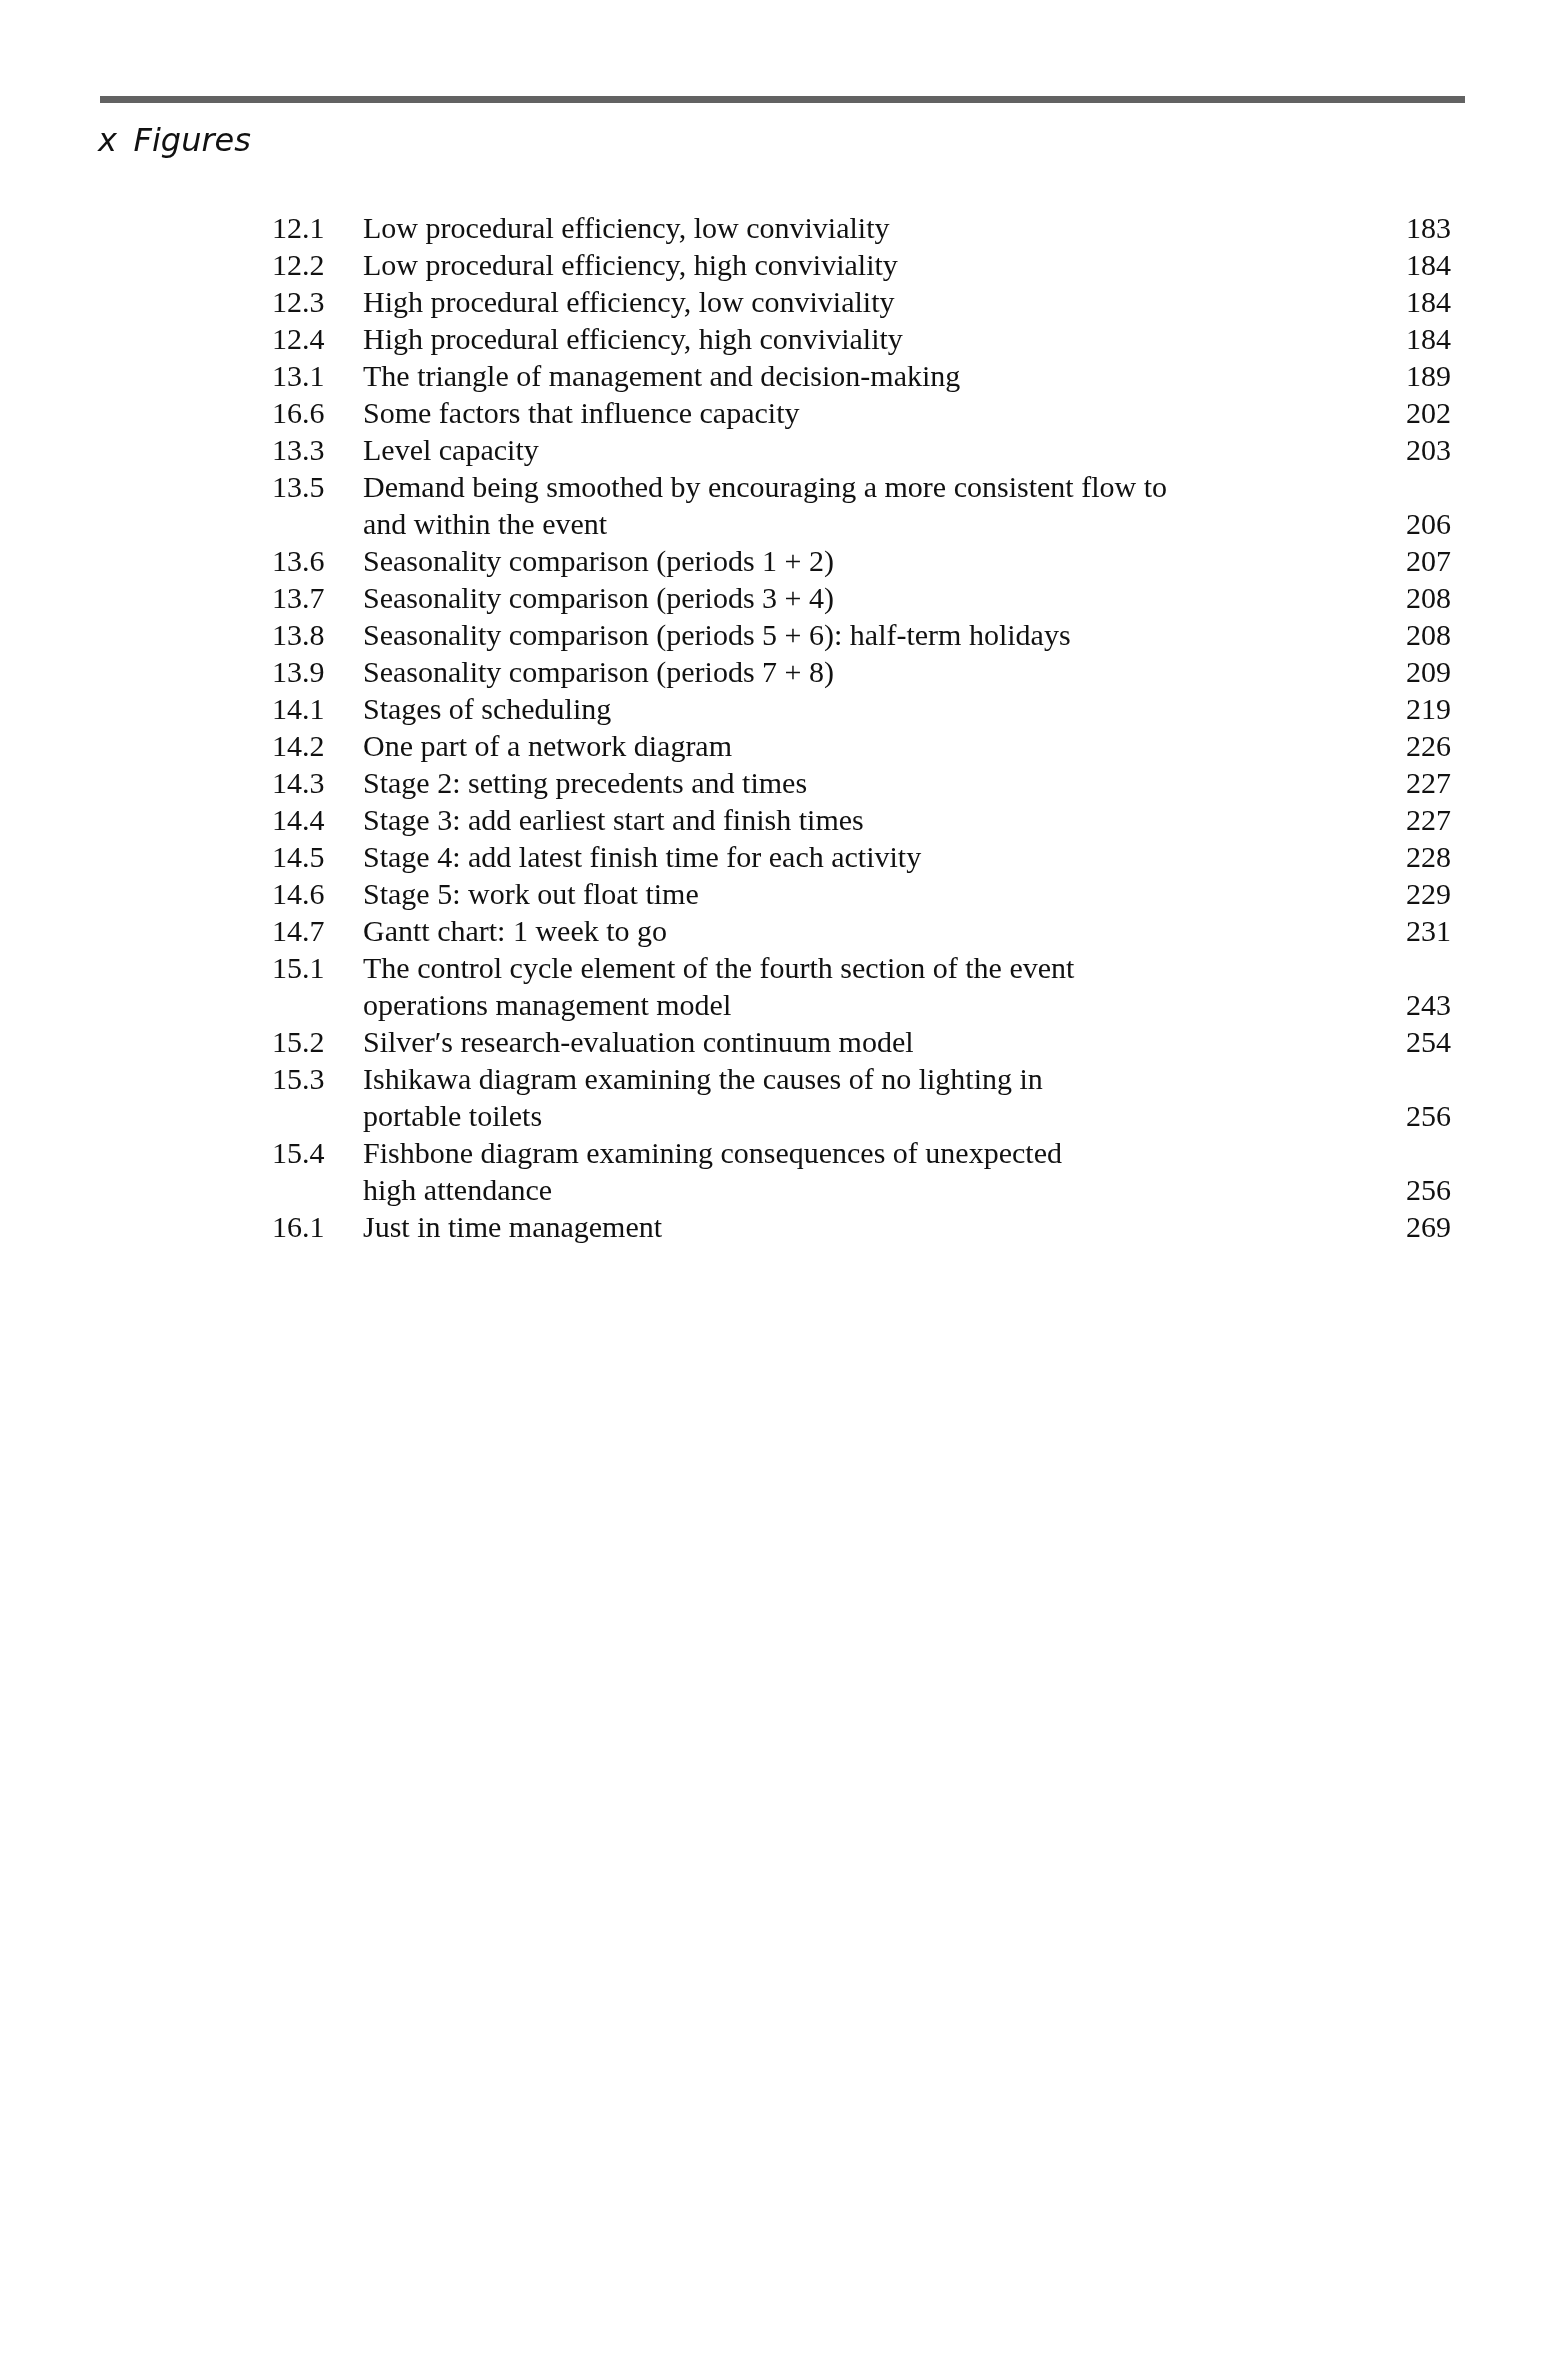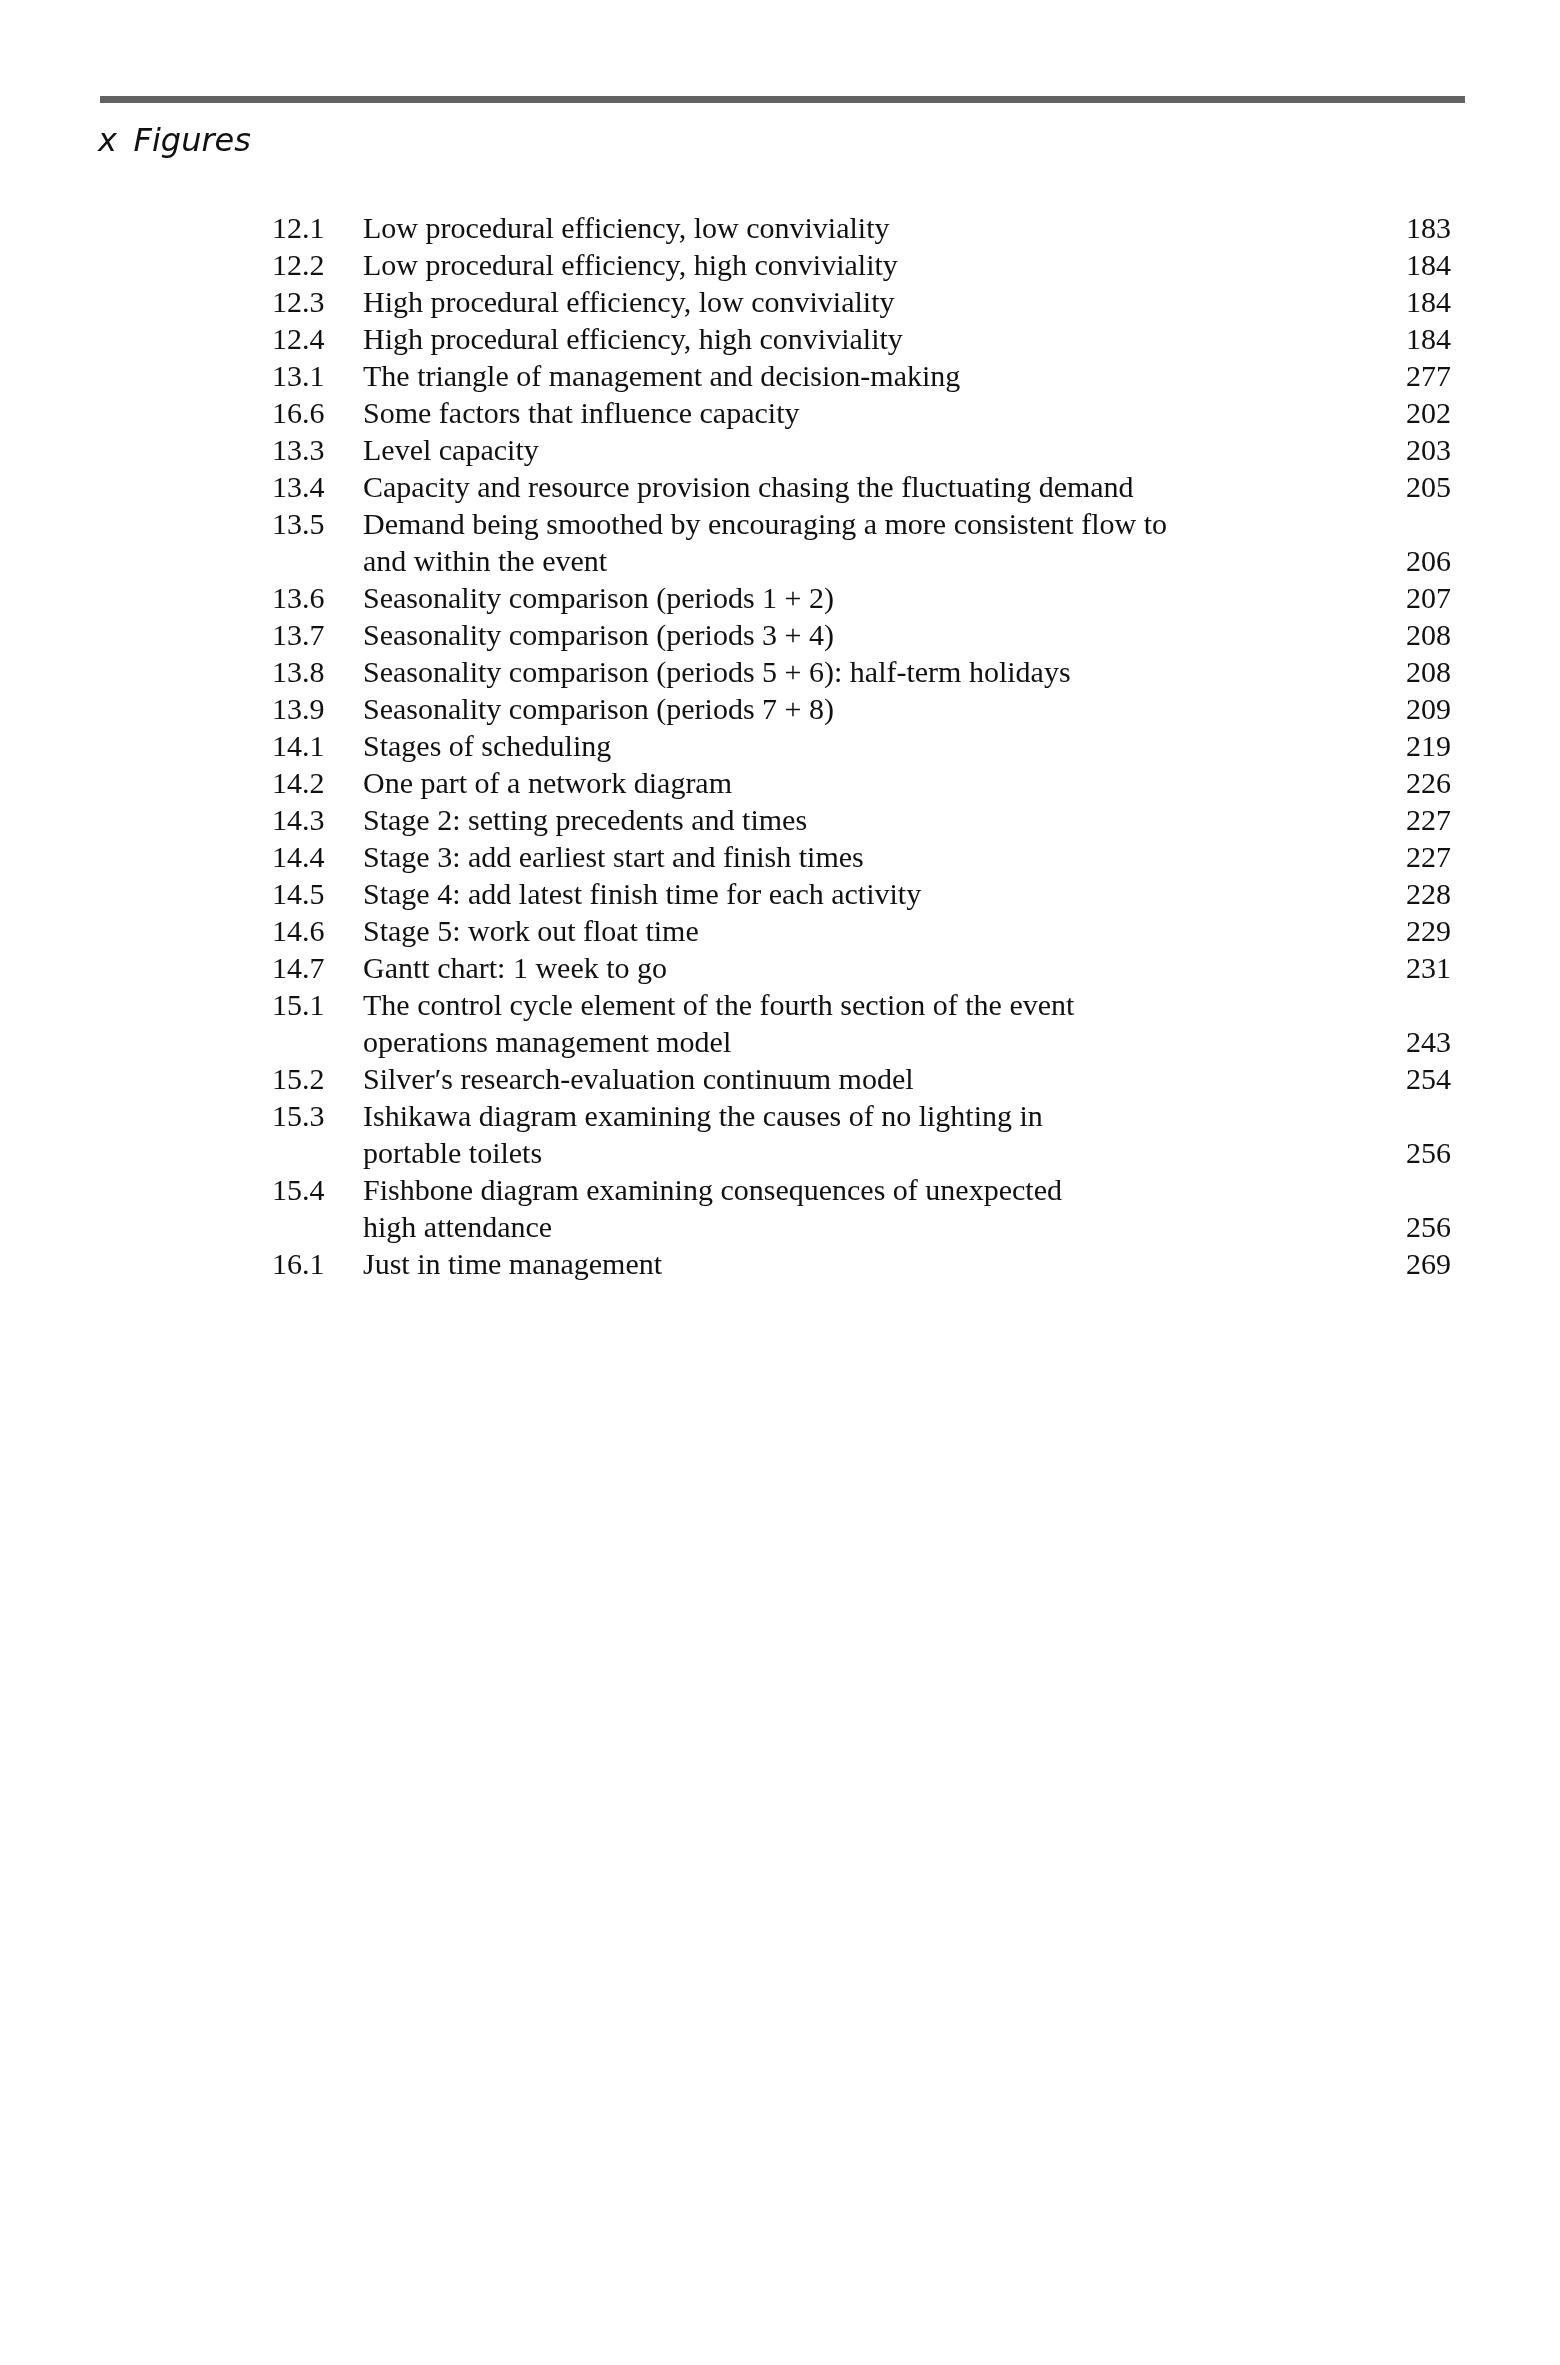--- a/index.html
+++ b/index.html
@@ -101,36 +101,31 @@
       <span class="fig-page">184</span>
     </li>
     <li class="fig-item">
       <span class="fig-num">12.4</span>
       <span class="fig-line">High procedural efficiency, high conviviality</span>
       <span class="fig-page">184</span>
     </li>
     <li class="fig-item">
       <span class="fig-num">13.1</span>
       <span class="fig-line">The triangle of management and decision-making</span>
-      <span class="fig-page">277</span>
+      <span class="fig-page">189</span>
     </li>
     <li class="fig-item">
       <span class="fig-num">16.6</span>
       <span class="fig-line">Some factors that influence capacity</span>
       <span class="fig-page">202</span>
     </li>
     <li class="fig-item">
       <span class="fig-num">13.3</span>
       <span class="fig-line">Level capacity</span>
       <span class="fig-page">203</span>
-    </li>
-    <li class="fig-item">
-      <span class="fig-num">13.4</span>
-      <span class="fig-line">Capacity and resource provision chasing the fluctuating demand</span>
-      <span class="fig-page">205</span>
     </li>
     <li class="fig-item">
       <span class="fig-num">13.5</span>
       <span class="fig-line">Demand being smoothed by encouraging a more consistent flow to</span>
       <span class="fig-line">and within the event</span>
       <span class="fig-page">206</span>
     </li>
     <li class="fig-item">
       <span class="fig-num">13.6</span>
       <span class="fig-line">Seasonality comparison (periods 1 + 2)</span>

